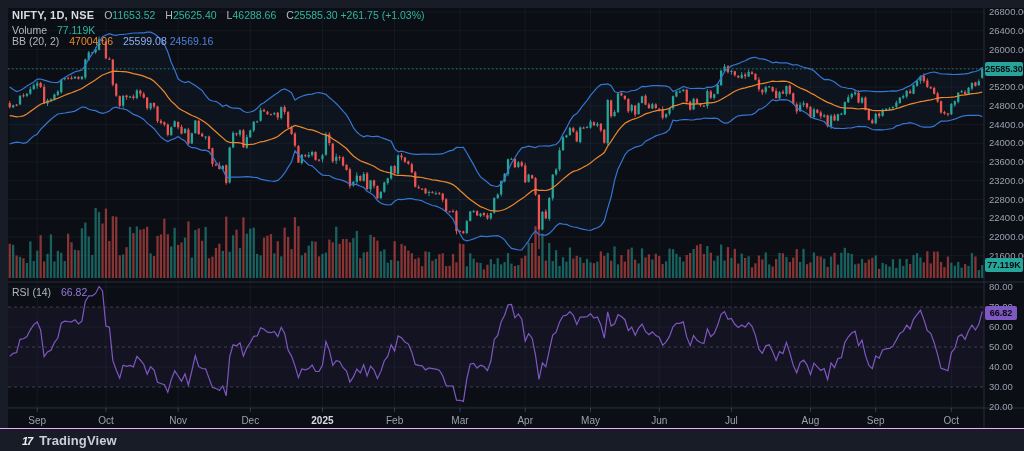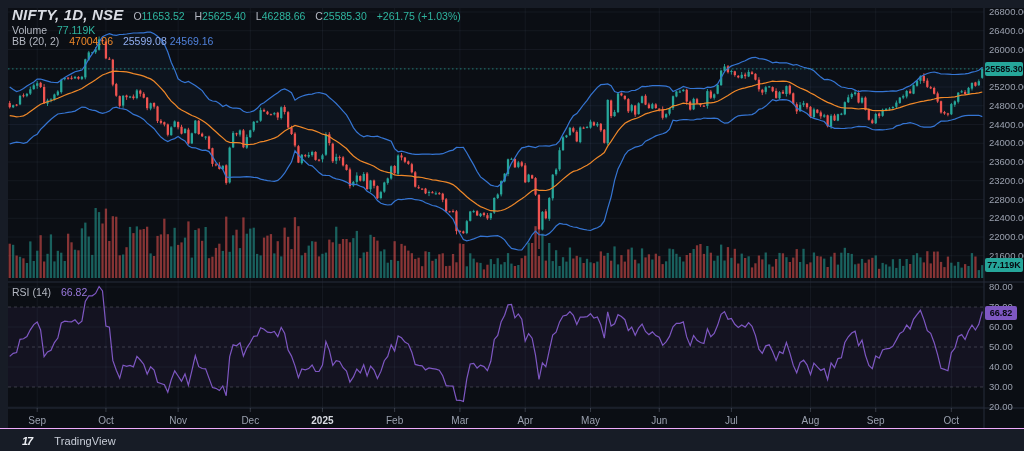--- a/index.html
+++ b/index.html
@@ -1,31 +1,31 @@
 <!DOCTYPE html>
 <html><head>
 <meta charset="utf-8">
 <style>
   html,body{margin:0;padding:0;background:#171c26;font-family:"Liberation Sans",sans-serif;}
   #stage{position:relative;width:1024px;height:451px;overflow:hidden;background:#171c26;}
   .pane-bg{position:absolute;left:8px;top:8px;width:1016px;height:420px;background:#0b0e14;}
   #chart-svg{position:absolute;left:0;top:0;}
   .legend{position:absolute;left:12px;font-size:10.5px;color:#b4b8c2;white-space:nowrap;z-index:5;line-height:12px;}
-  .legend .sym{color:#d9dce3;font-weight:600;font-size:15px;letter-spacing:.2px;font-style:italic;}
+  .legend .sym{color:#d9dce3;font-weight:600;font-size:11px;letter-spacing:.2px;}
   .legend .lab{color:#b4b8c2;margin-left:7px;}
   .legend .lab0{color:#b4b8c2;}
   .legend .vup{color:#2fb5a0;}
   .legend .vbb1{color:#ef8829;margin-left:7px;}
   .legend .vbb2{color:#8fadf0;margin-left:7px;text-align:center;}
   .legend .vbb3{color:#4f80d9;margin-left:0;}
   .legend .vrsi{color:#9a79dd;margin-left:7px;}
   .badge{position:absolute;left:985px;width:38px;height:14px;font-size:9px;line-height:14px;text-align:center;color:#06090f;border-radius:2px;z-index:6;font-weight:700;}
   #footer{position:absolute;left:0;top:428px;width:1024px;height:23px;background:#171c26;border-top:1px solid #f0abfc;display:flex;align-items:center;z-index:4;}
   .brandmark{margin-left:22px;color:#eceef3;font-weight:800;font-size:11px;letter-spacing:-1px;font-style:italic;}
-  .brandname{margin-left:22px;color:#c9ced8;font-weight:400;font-size:11px;letter-spacing:.1px;}
+  .brandname{margin-left:7px;color:#c9ced8;font-weight:700;font-size:13px;letter-spacing:.1px;}
 </style>
 </head>
 <body>
 
 <div id="stage">
   <div class="pane-bg"></div>
 
   <svg id="chart-svg" width="1024" height="451">
       <defs>
         <clipPath id="clip-main">
@@ -993,21 +993,21 @@
         <text x="951.3521126760563" y="424" text-anchor="middle" fill="#9aa0ae" font-weight="400">Oct</text>
       </g>
     </svg>
 
   <div class="legend" style="top:9px">
     <span class="sym">NIFTY, 1D, NSE</span>
     <span class="lab">O</span><span class="vup">11653.52</span>
     <span class="lab">H</span><span class="vup">25625.40</span>
     <span class="lab">L</span><span class="vup">46288.66</span>
     <span class="lab">C</span><span class="vup">25585.30</span>
-    <span class="vup" style="margin-left:7px">+261.75 (+1.03%)</span>
+    <span class="vup" style="">+261.75 (+1.03%)</span>
   </div>
   <div class="legend" style="top:24px">
     <span class="lab0">Volume</span>
     <span class="vup" style="margin-left:7px">77.119K</span>
   </div>
   <div class="legend" style="top:35px">
     <span class="lab0">BB (20, 2)</span>
     <span class="vbb1">47004.06</span>
     <span class="vbb2">25599.08</span>
     <span class="vbb3">24569.16</span>

